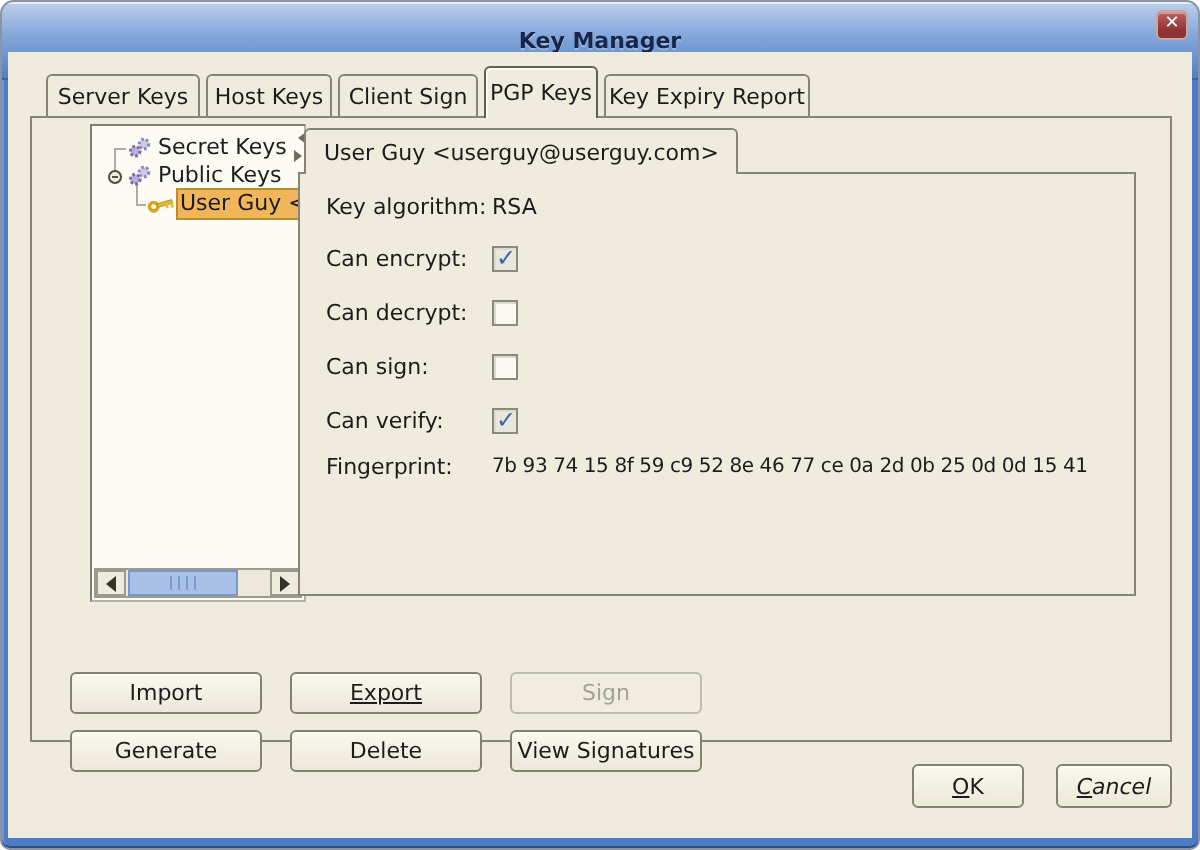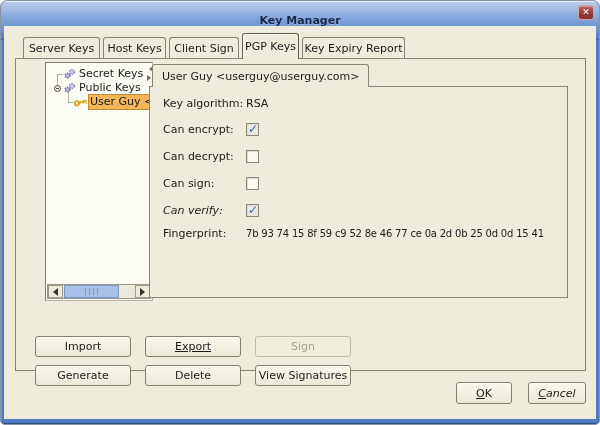--- a/index.html
+++ b/index.html
@@ -166,21 +166,21 @@
               </span>
           </div>
           <div class="field-row" style="top:63px;">
             <span class="field-label">Can decrypt:</span>
             <span class="cb"></span>
           </div>
           <div class="field-row" style="top:90px;">
             <span class="field-label">Can sign:</span>
             <span class="cb"></span>
           </div>
-          <div class="field-row" style="top:117px;font-style:italic;">
+          <div class="field-row" style="top:117px;">
             <span class="field-label">Can verify:</span>
             <span class="cb checked">
                 <span class="check-glyph">✓</span>
               </span>
           </div>
           <div class="field-row" style="top:140px;">
             <span class="field-label">Fingerprint:</span>
             <span class="fp-value">7b 93 74 15 8f 59 c9 52 8e 46 77 ce 0a 2d 0b 25 0d 0d 15 41</span>
           </div>
         </div>

